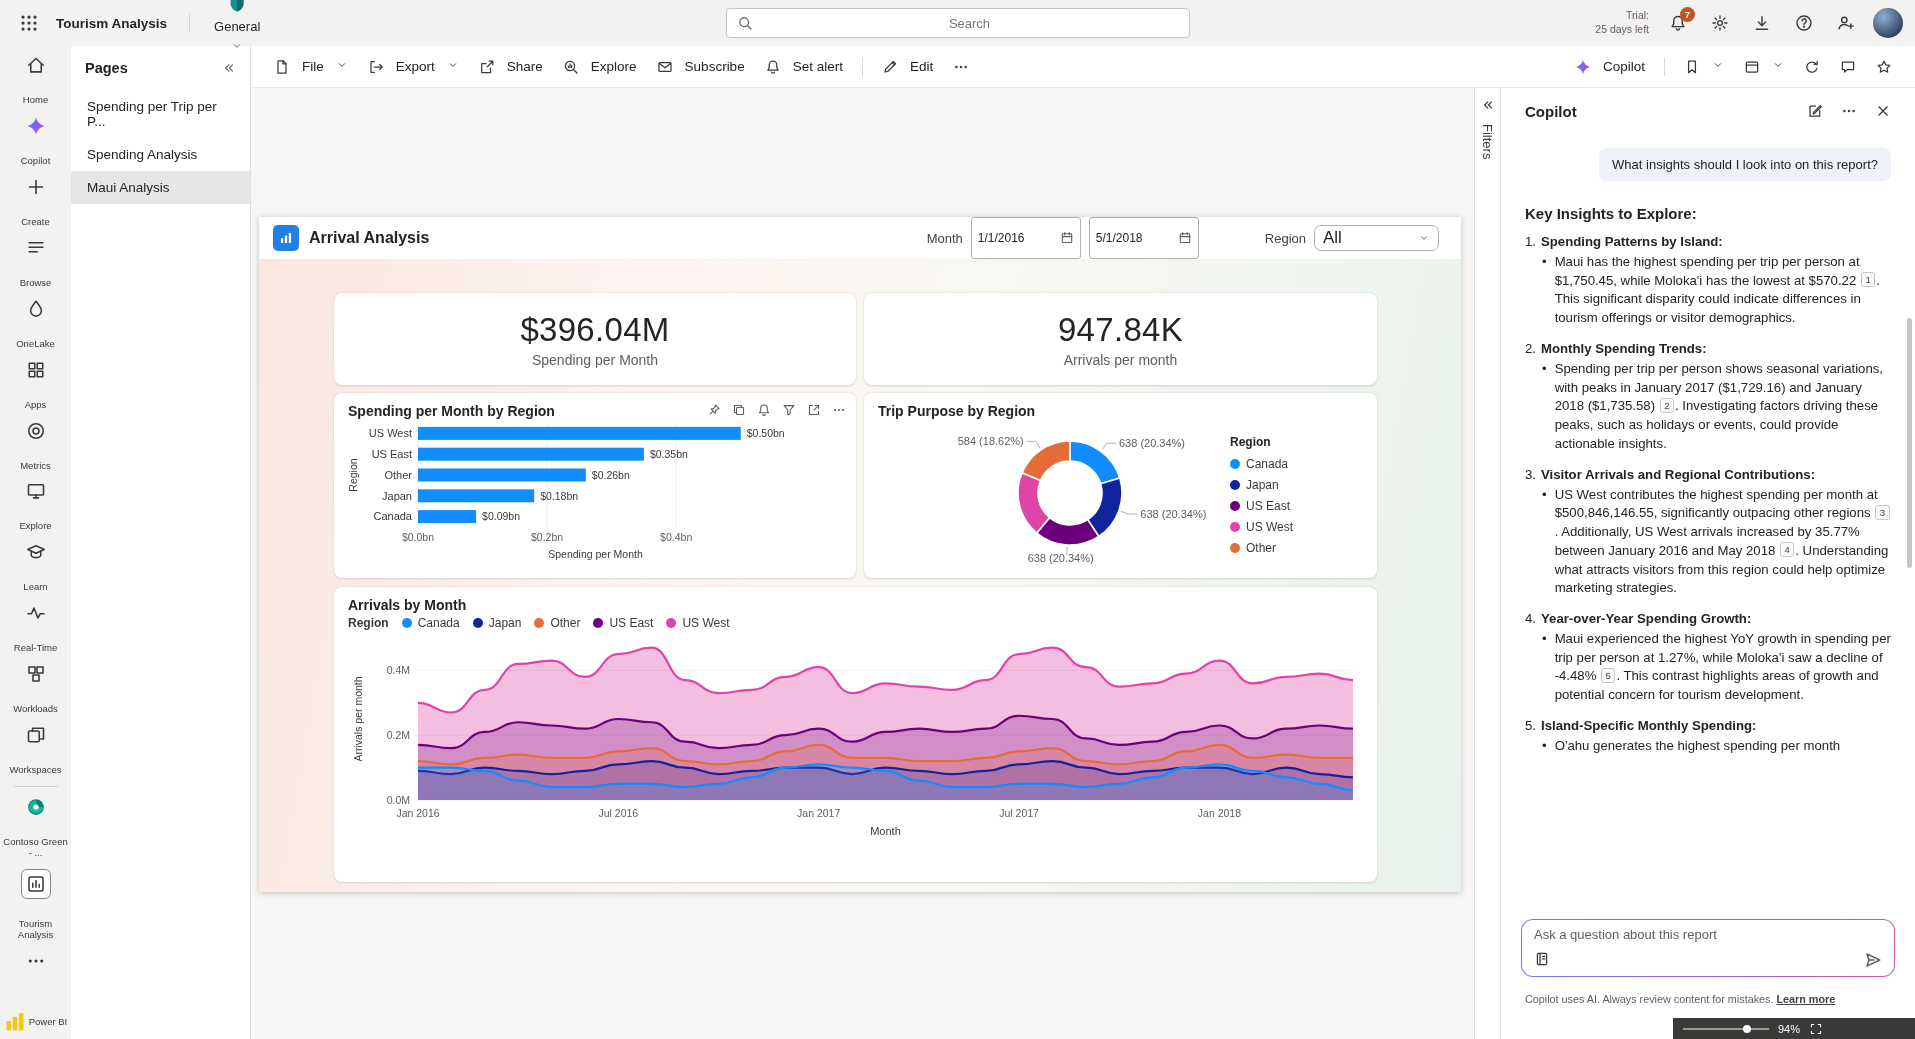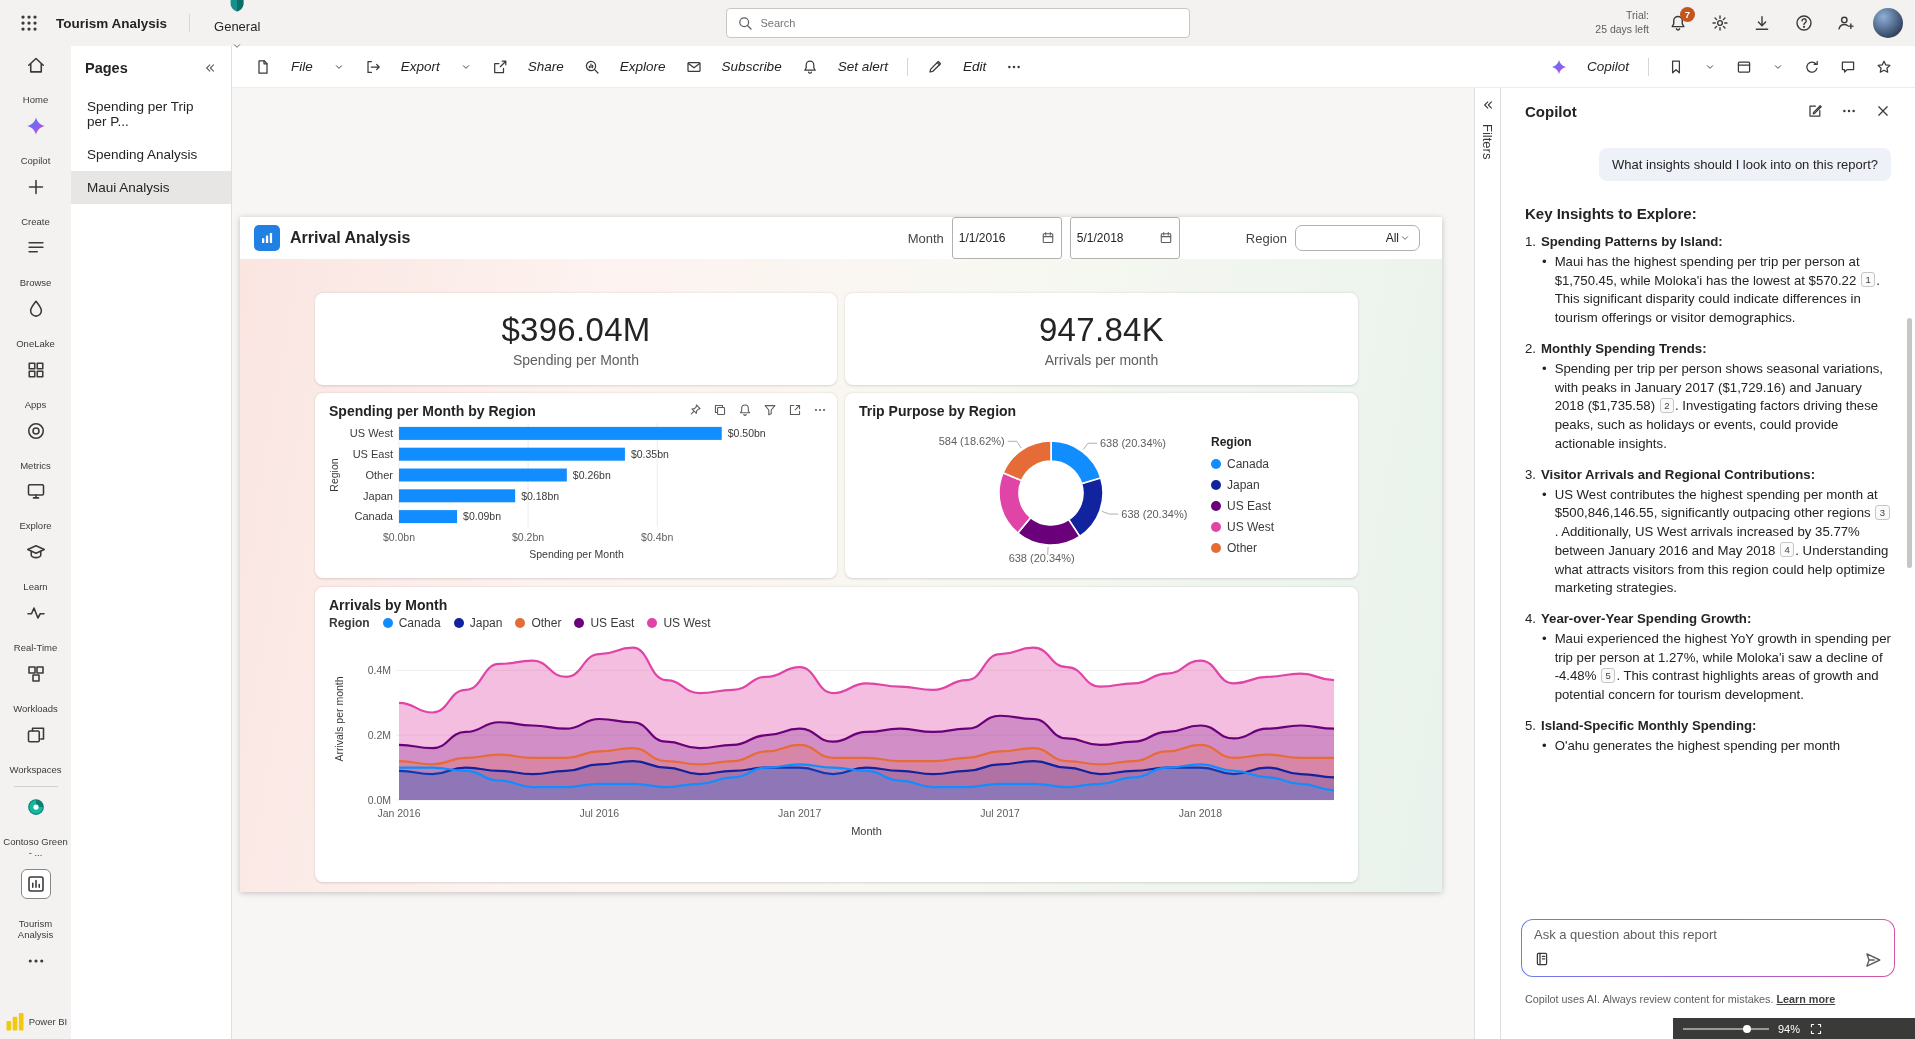--- a/index.html
+++ b/index.html
@@ -8,55 +8,55 @@
 .ic{display:inline-flex;flex:none;}
 .ic svg{width:100%;height:100%;display:block;}
 .i12{width:12px;height:12px}.i14{width:14px;height:14px}.i16{width:16px;height:16px}.i18{width:18px;height:18px}.i20{width:20px;height:20px}
 
 .topbar{height:46px;display:flex;align-items:center;padding:0 12px;gap:8px;position:relative;background:#f3f2f1;}
 .icon-btn{width:34px;height:34px;border:none;background:transparent;border-radius:4px;display:flex;align-items:center;justify-content:center;color:#3b3a39;position:relative;cursor:pointer;}
 .app-title{font-weight:700;font-size:13.5px;margin:0 6px 0 2px;}
 .vsep{width:1px;height:18px;background:#d8d6d4;margin:0 8px;flex:none;}
 .ws-chip{display:flex;align-items:center;gap:6px;padding:4px 8px;border-radius:4px;font-size:13px;cursor:pointer;flex-direction:column;}
 .search{position:absolute;left:50%;transform:translateX(-50%);width:464px;height:30px;background:#fff;border:1px solid #c8c6c4;border-radius:4px;display:flex;align-items:center;gap:8px;padding:0 10px;}
-.search input{border:none;outline:none;flex:1;font-size:11px;background:transparent;color:#252423;}
+.search input{border:none;outline:none;flex:1;font-size:13px;background:transparent;color:#252423;text-align:center;}
 .trial{margin-left:auto;text-align:right;font-size:10.5px;color:#605e5c;line-height:1.3;margin-right:4px;}
 .badge{position:absolute;top:1px;right:0;min-width:15px;height:15px;border-radius:8px;color:#fff;font-size:9.5px;line-height:15px;text-align:center;padding:0 3px;font-weight:700;}
 .avatar{width:30px;height:30px;border-radius:50%;background:radial-gradient(circle at 35% 30%,#8fb0d8,#31415e 75%);margin-left:2px;cursor:pointer;}
 
 .body-row{display:flex;height:993px;}
 .rail{width:71px;display:flex;flex-direction:column;align-items:center;padding:4px 0 6px;background:#f3f2f1;}
 .rail-item{width:66px;padding:5px 0;display:flex;flex-direction:column;align-items:center;gap:20px;color:#3b3a39;border-radius:4px;cursor:pointer;}
 .rail-item .ic{width:20px;height:20px;}
 .rail-label{font-size:9.5px;line-height:1.15;text-align:center;}
 .rail-item.active .ic{border:1px solid #8a8886;border-radius:6px;background:#fff;padding:4px;width:30px;height:30px;}
 .rail-div{width:44px;border-top:1px solid #d2d0ce;margin:5px 0;}
 .rail-footer{margin-top:auto;display:flex;flex-direction:row;align-items:center;gap:3px;font-size:9.5px;color:#3b3a39;}
 .rail-footer .ic{width:22px;height:22px;}
 
-.pages{width:161px;background:#fff;border-right:1px solid #e1dfdd;display:flex;flex-direction:column;padding-top:6px;}
+.pages{width:180px;background:#fff;border-right:1px solid #e1dfdd;display:flex;flex-direction:column;padding-top:6px;}
 .pages-header{display:flex;align-items:center;justify-content:space-between;padding:8px 14px 14px;font-size:14.5px;font-weight:700;}
 .page-item{padding:9px 16px;font-size:13.5px;cursor:pointer;}
 .page-item.active{background:#e8e6e4;}
 
 .main{flex:1;display:flex;flex-direction:column;min-width:0;}
 .toolbar{height:42px;background:#fff;border-bottom:1px solid #ececec;display:flex;align-items:center;padding:0 14px;gap:2px;}
-.tbtn{display:flex;align-items:center;gap:20px;padding:6px 9px;border-radius:4px;font-size:13.5px;color:#252423;cursor:pointer;font-style:italic;}
+.tbtn{display:flex;align-items:flex-start;gap:12px;padding:6px 9px;border-radius:4px;font-size:13.5px;color:#252423;cursor:pointer;}
 .tbtn .ic{color:#3b3a39;}
 .tb-right{margin-left:auto;display:flex;align-items:center;gap:2px;}
 .content-row{flex:1;display:flex;min-height:0;}
 .canvas{flex:1;position:relative;background:#f7f6f5;}
 .page{position:absolute;left:8px;top:129px;width:1202px;height:675px;background:#fff;box-shadow:0 1px 6px rgba(0,0,0,.22);}
 .page-header{height:42px;display:flex;align-items:center;padding:0 14px;gap:10px;background:#fff;}
 .ph-icon{width:26px;height:26px;border-radius:5px;display:flex;align-items:center;justify-content:center;background:#2080e3;}
 .ph-title{font-size:16px;font-weight:700;}
 .slicer-label{font-size:13px;color:#444;}
 .date-input{width:110px;height:42px;border:1px solid #b3b0ad;border-radius:3px;display:flex;align-items:center;padding:0 6px;background:#fff;gap:4px;}
 .date-input input{border:none;outline:none;width:100%;font-size:12px;color:#252423;background:transparent;}
-.region-select{width:125px;height:26px;border:1px solid #b3b0ad;border-radius:7px;display:flex;align-items:center;justify-content:flex-end;padding:0 8px;font-size:12px;background:#fff;cursor:pointer;}
+.region-select{width:125px;height:26px;border:1px solid #b3b0ad;border-radius:7px;display:flex;align-items:center;justify-content:space-between;padding:0 8px;font-size:17px;background:#fff;cursor:pointer;}
 .page-body{height:633px;background:linear-gradient(100deg,#fae5e1 0%,#fdf3f0 28%,#f8f8f2 58%,#e9f2ec 100%);padding:34px 0 0 75px;}
 .kpi-row{display:flex;gap:8px;margin-bottom:8px;}
 .kpi{height:92px;background:#fff;border-radius:8px;box-shadow:0 .5px 2.5px rgba(0,0,0,.14);display:flex;flex-direction:column;align-items:center;justify-content:center;}
 .kpi-value{font-size:33px;letter-spacing:.3px;}
 .kpi-label{font-size:14px;color:#605e5c;margin-top:3px;}
 .viz-row{display:flex;gap:8px;margin-bottom:9px;}
 .viz-row .card{height:185px;}
 .card{background:#fff;border-radius:8px;box-shadow:0 .5px 2.5px rgba(0,0,0,.14);padding:10px 14px;position:relative;}
 .card-title{font-size:14px;font-weight:700;}
 .card-actions{position:absolute;top:10px;right:10px;display:flex;gap:11px;color:#605e5c;}

